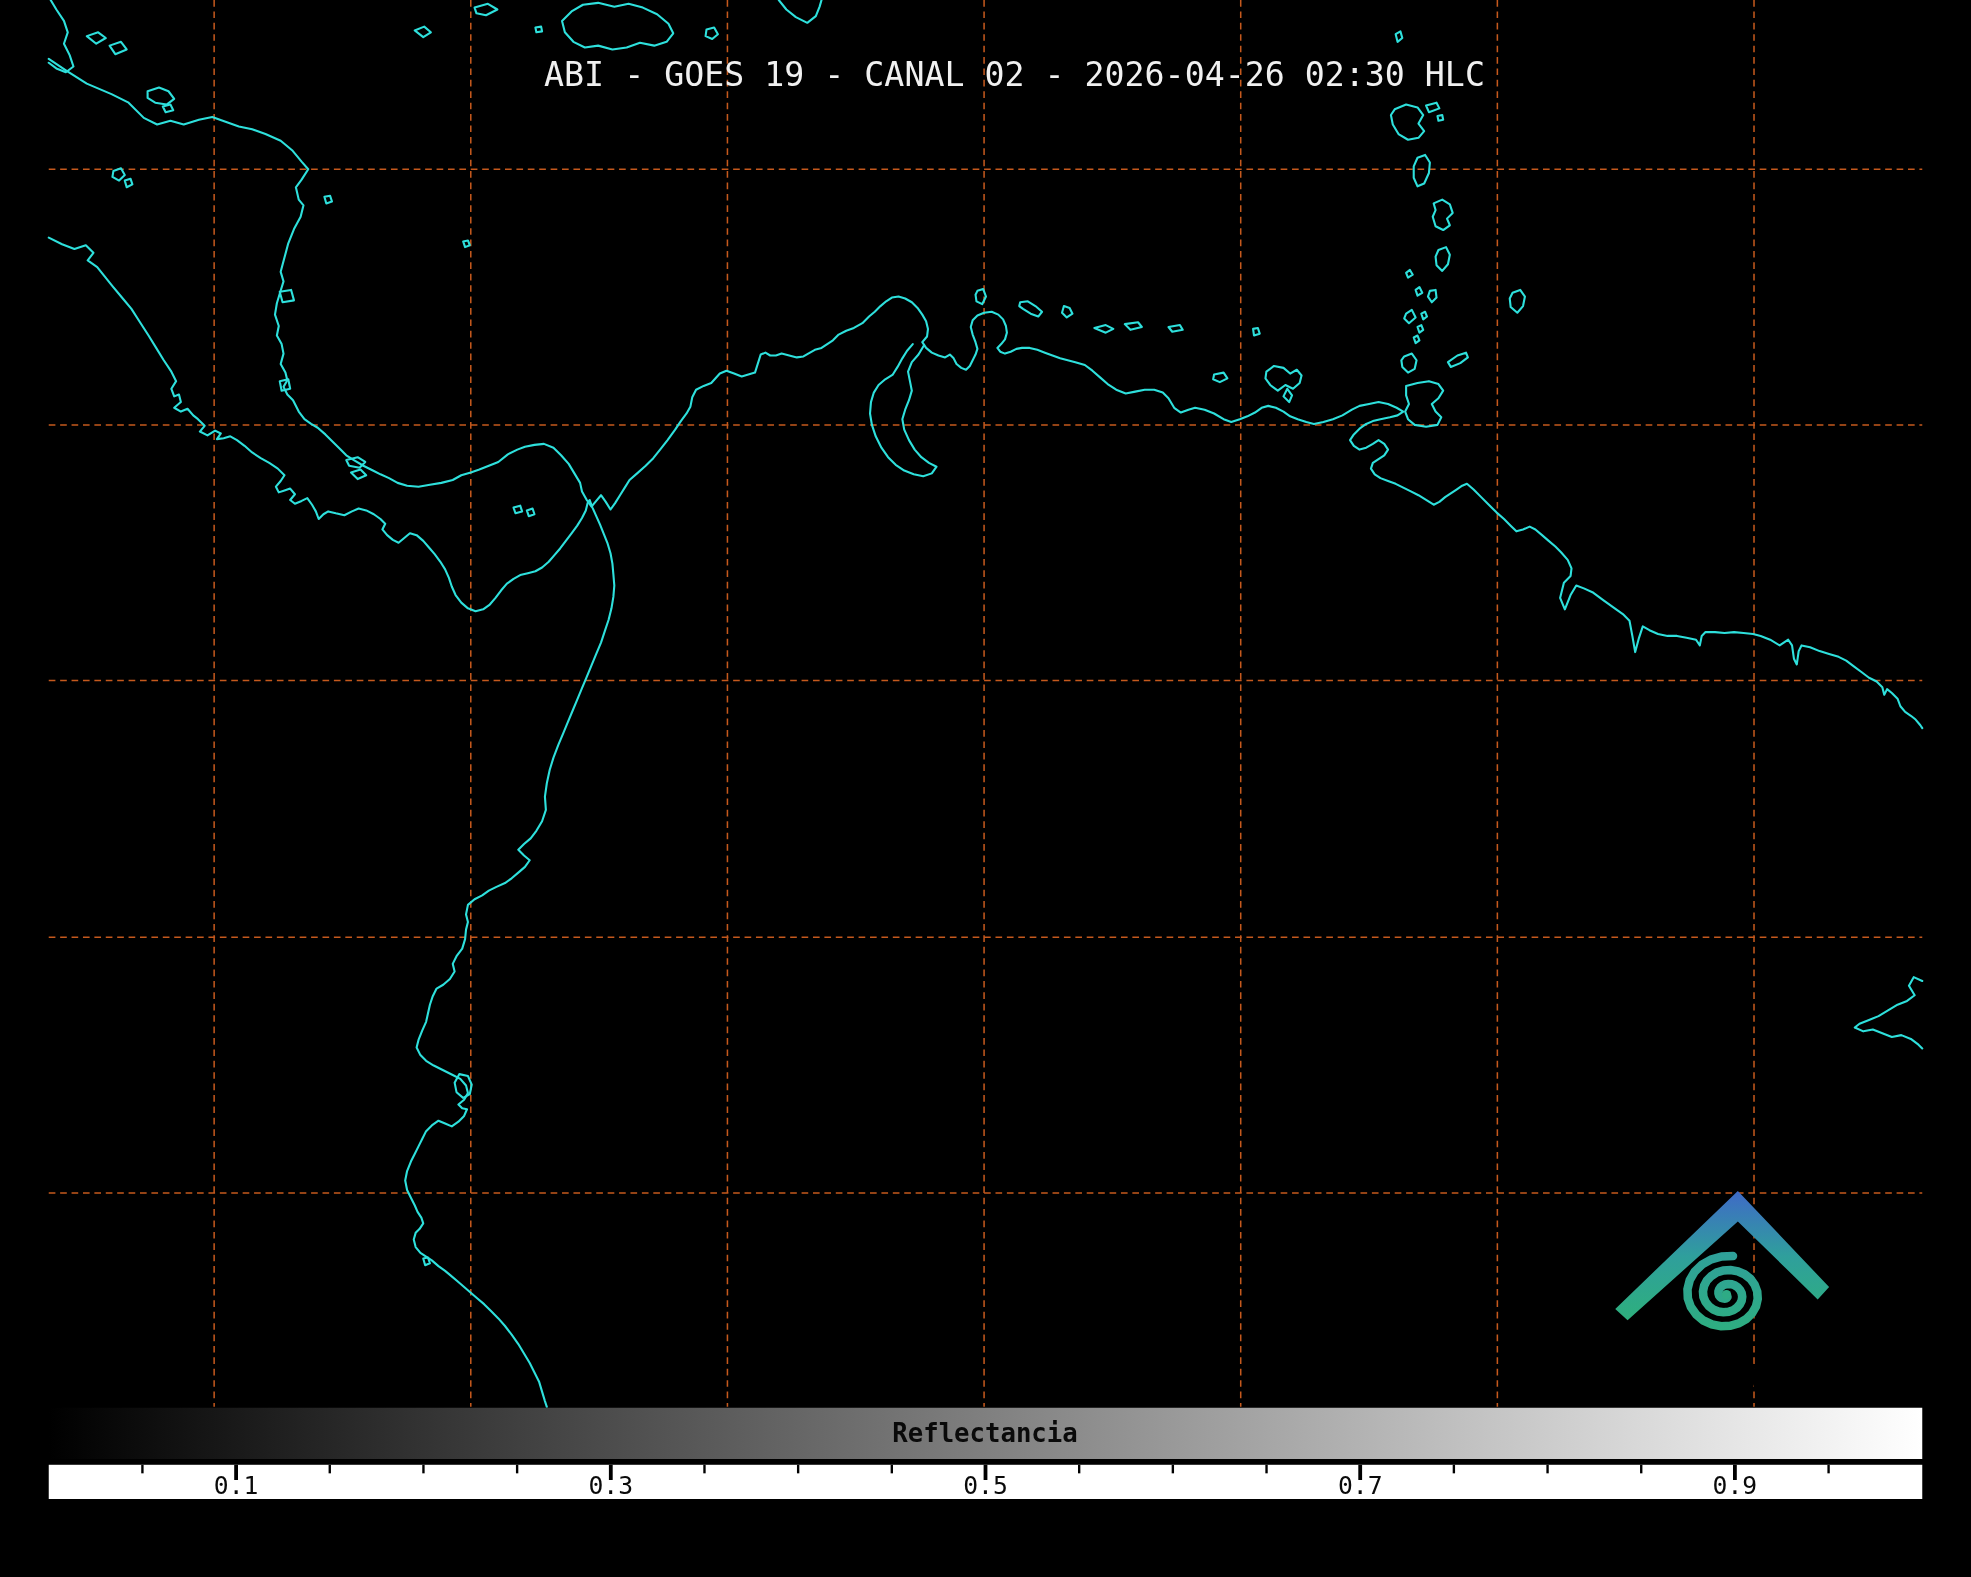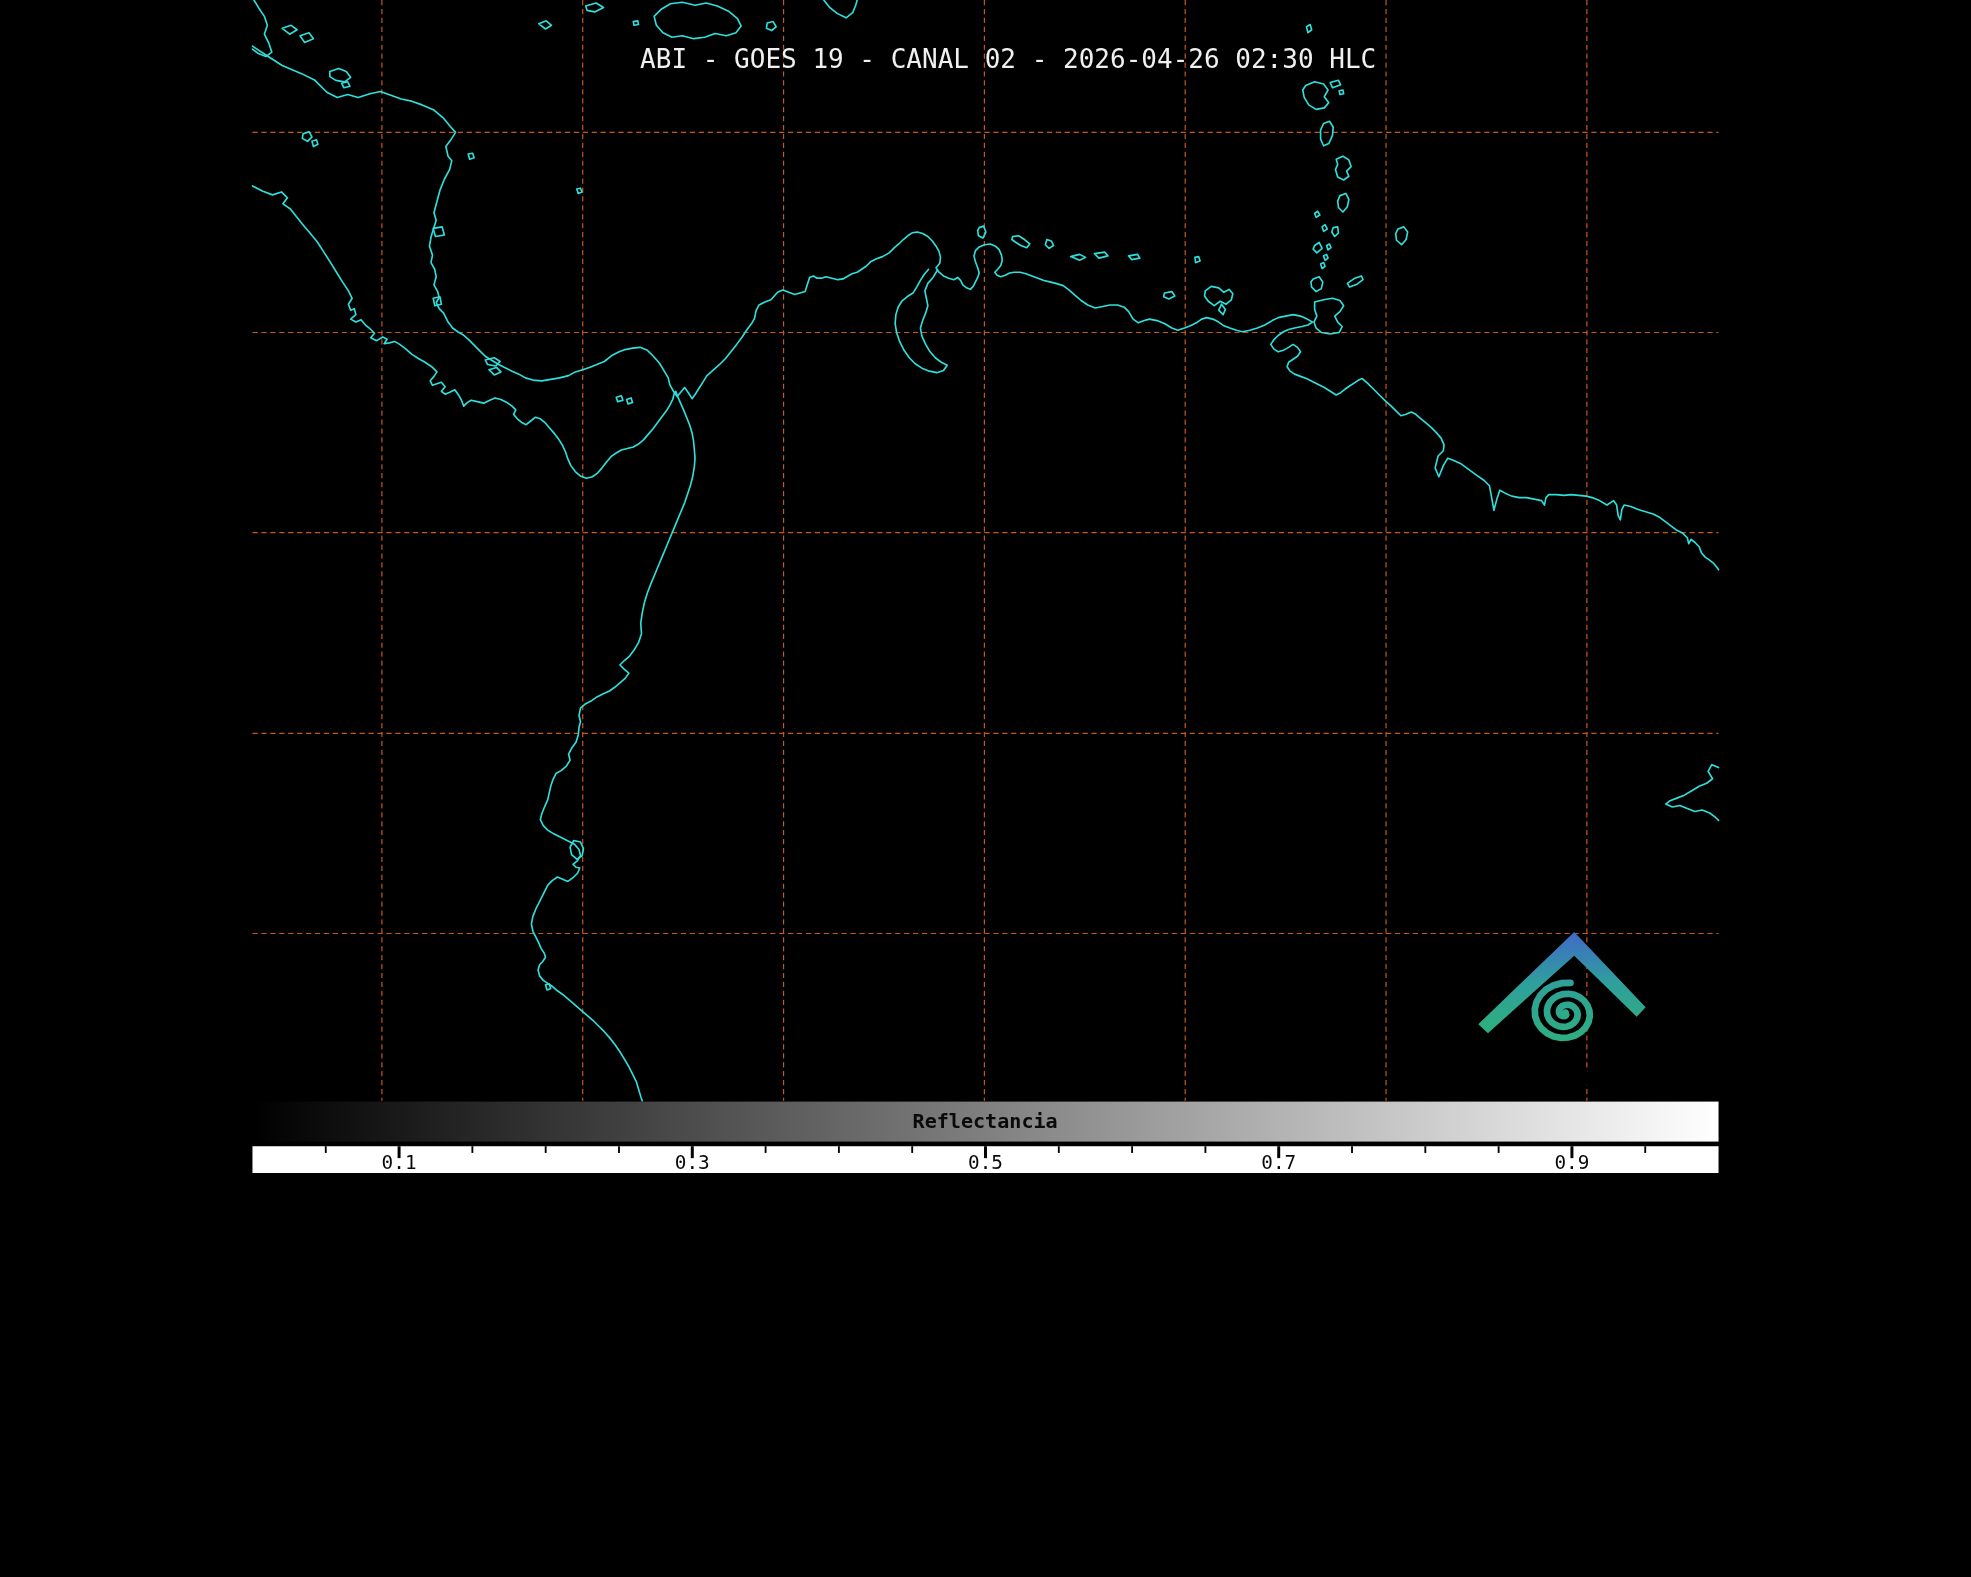--- a/index.html
+++ b/index.html
@@ -1,16 +1,16 @@
 <!DOCTYPE html>
 <html><head>
 <meta charset="utf-8">
 <style>
   html,body{margin:0;padding:0;background:#000;}
-  .screen{position:relative;width:1971px;height:1173px;background:#000;overflow:hidden;}
+  .screen{position:relative;width:1971px;height:1499px;background:#000;overflow:hidden;}
   .screen svg{display:block;width:100%;height:100%;}
   .mono{font-family:"DejaVu Sans Mono",monospace;}
   .title-text{fill:#f0f0f0;font-size:35px;letter-spacing:0px;}
   .cb-label{fill:#0a0a0a;font-size:27px;font-weight:bold;}
   .cb-tick-label{fill:#0a0a0a;font-size:26px;}
   .ideam-word{font-family:"Liberation Sans","DejaVu Sans",sans-serif;font-weight:bold;font-size:58px;letter-spacing:2px;}
 </style>
 </head>
 <body>
 

